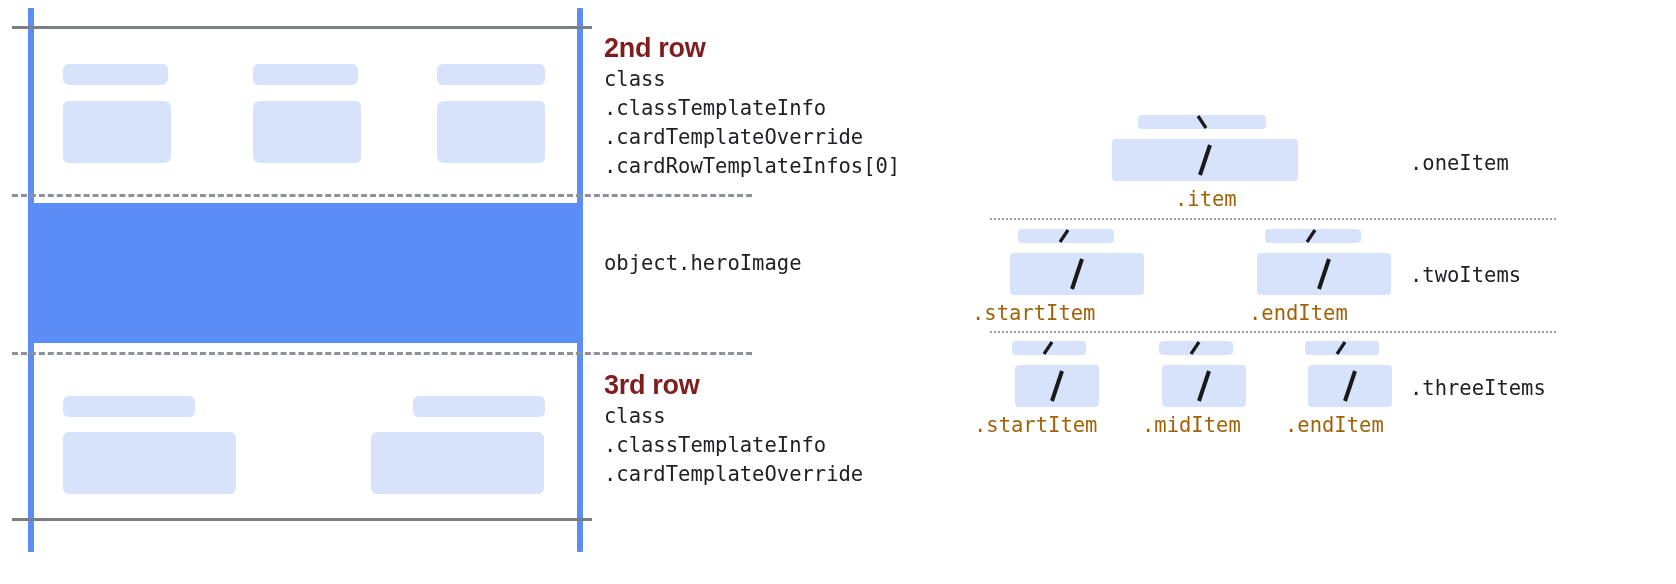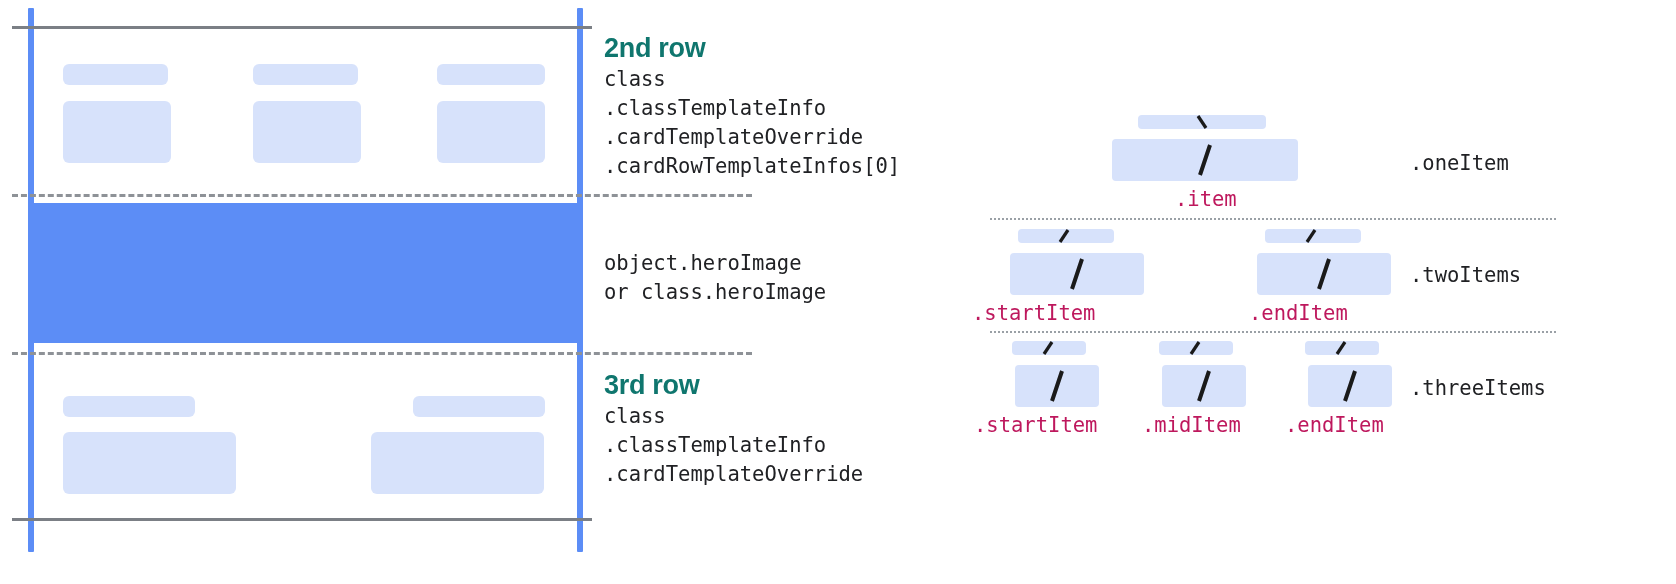--- a/index.html
+++ b/index.html
@@ -72,21 +72,21 @@
     background: #d7e2fb;
     border-radius: 6px;
   }
 
   
   .ann { position: absolute; }
   .ann-title {
     font-family: "Liberation Sans", sans-serif;
     font-weight: bold;
     font-size: 27px;
-    color: #0f766e;
+    color: #7f1d1d;
     letter-spacing: -0.3px;
     line-height: 34px;
     white-space: nowrap;
   }
   .ann-code {
     font-family: "DejaVu Sans Mono", monospace;
     font-size: 20.5px;
     color: #202124;
     line-height: 29px;
     white-space: pre;
@@ -121,21 +121,21 @@
     font-family: "DejaVu Sans Mono", monospace;
     font-size: 20.5px;
     color: #202124;
     white-space: nowrap;
     line-height: 26px;
   }
   .slot-label {
     position: absolute;
     font-family: "DejaVu Sans Mono", monospace;
     font-size: 20.5px;
-    color: #be185d;
+    color: #a16207;
     white-space: nowrap;
     line-height: 26px;
   }
 </style>
 </head>
 <body>
 
 <div id="card-mock">
 
   <div class="v-rail left"></div>
@@ -165,21 +165,20 @@
 <div class="ann" style="left:604px; top:31px;">
   <div class="ann-title">2nd row</div>
   <div class="ann-code">class</div>
   <div class="ann-code">.classTemplateInfo</div>
   <div class="ann-code">.cardTemplateOverride</div>
   <div class="ann-code">.cardRowTemplateInfos[0]</div>
 </div>
 
 <div class="ann" style="left:604px; top:249px;">
   <div class="ann-code">object.heroImage</div>
-  <div class="ann-code">or class.heroImage</div>
 </div>
 
 <div class="ann" style="left:604px; top:368px;">
   <div class="ann-title">3rd row</div>
   <div class="ann-code">class</div>
   <div class="ann-code">.classTemplateInfo</div>
   <div class="ann-code">.cardTemplateOverride</div>
 </div>
 
 <div id="item-diagrams">

